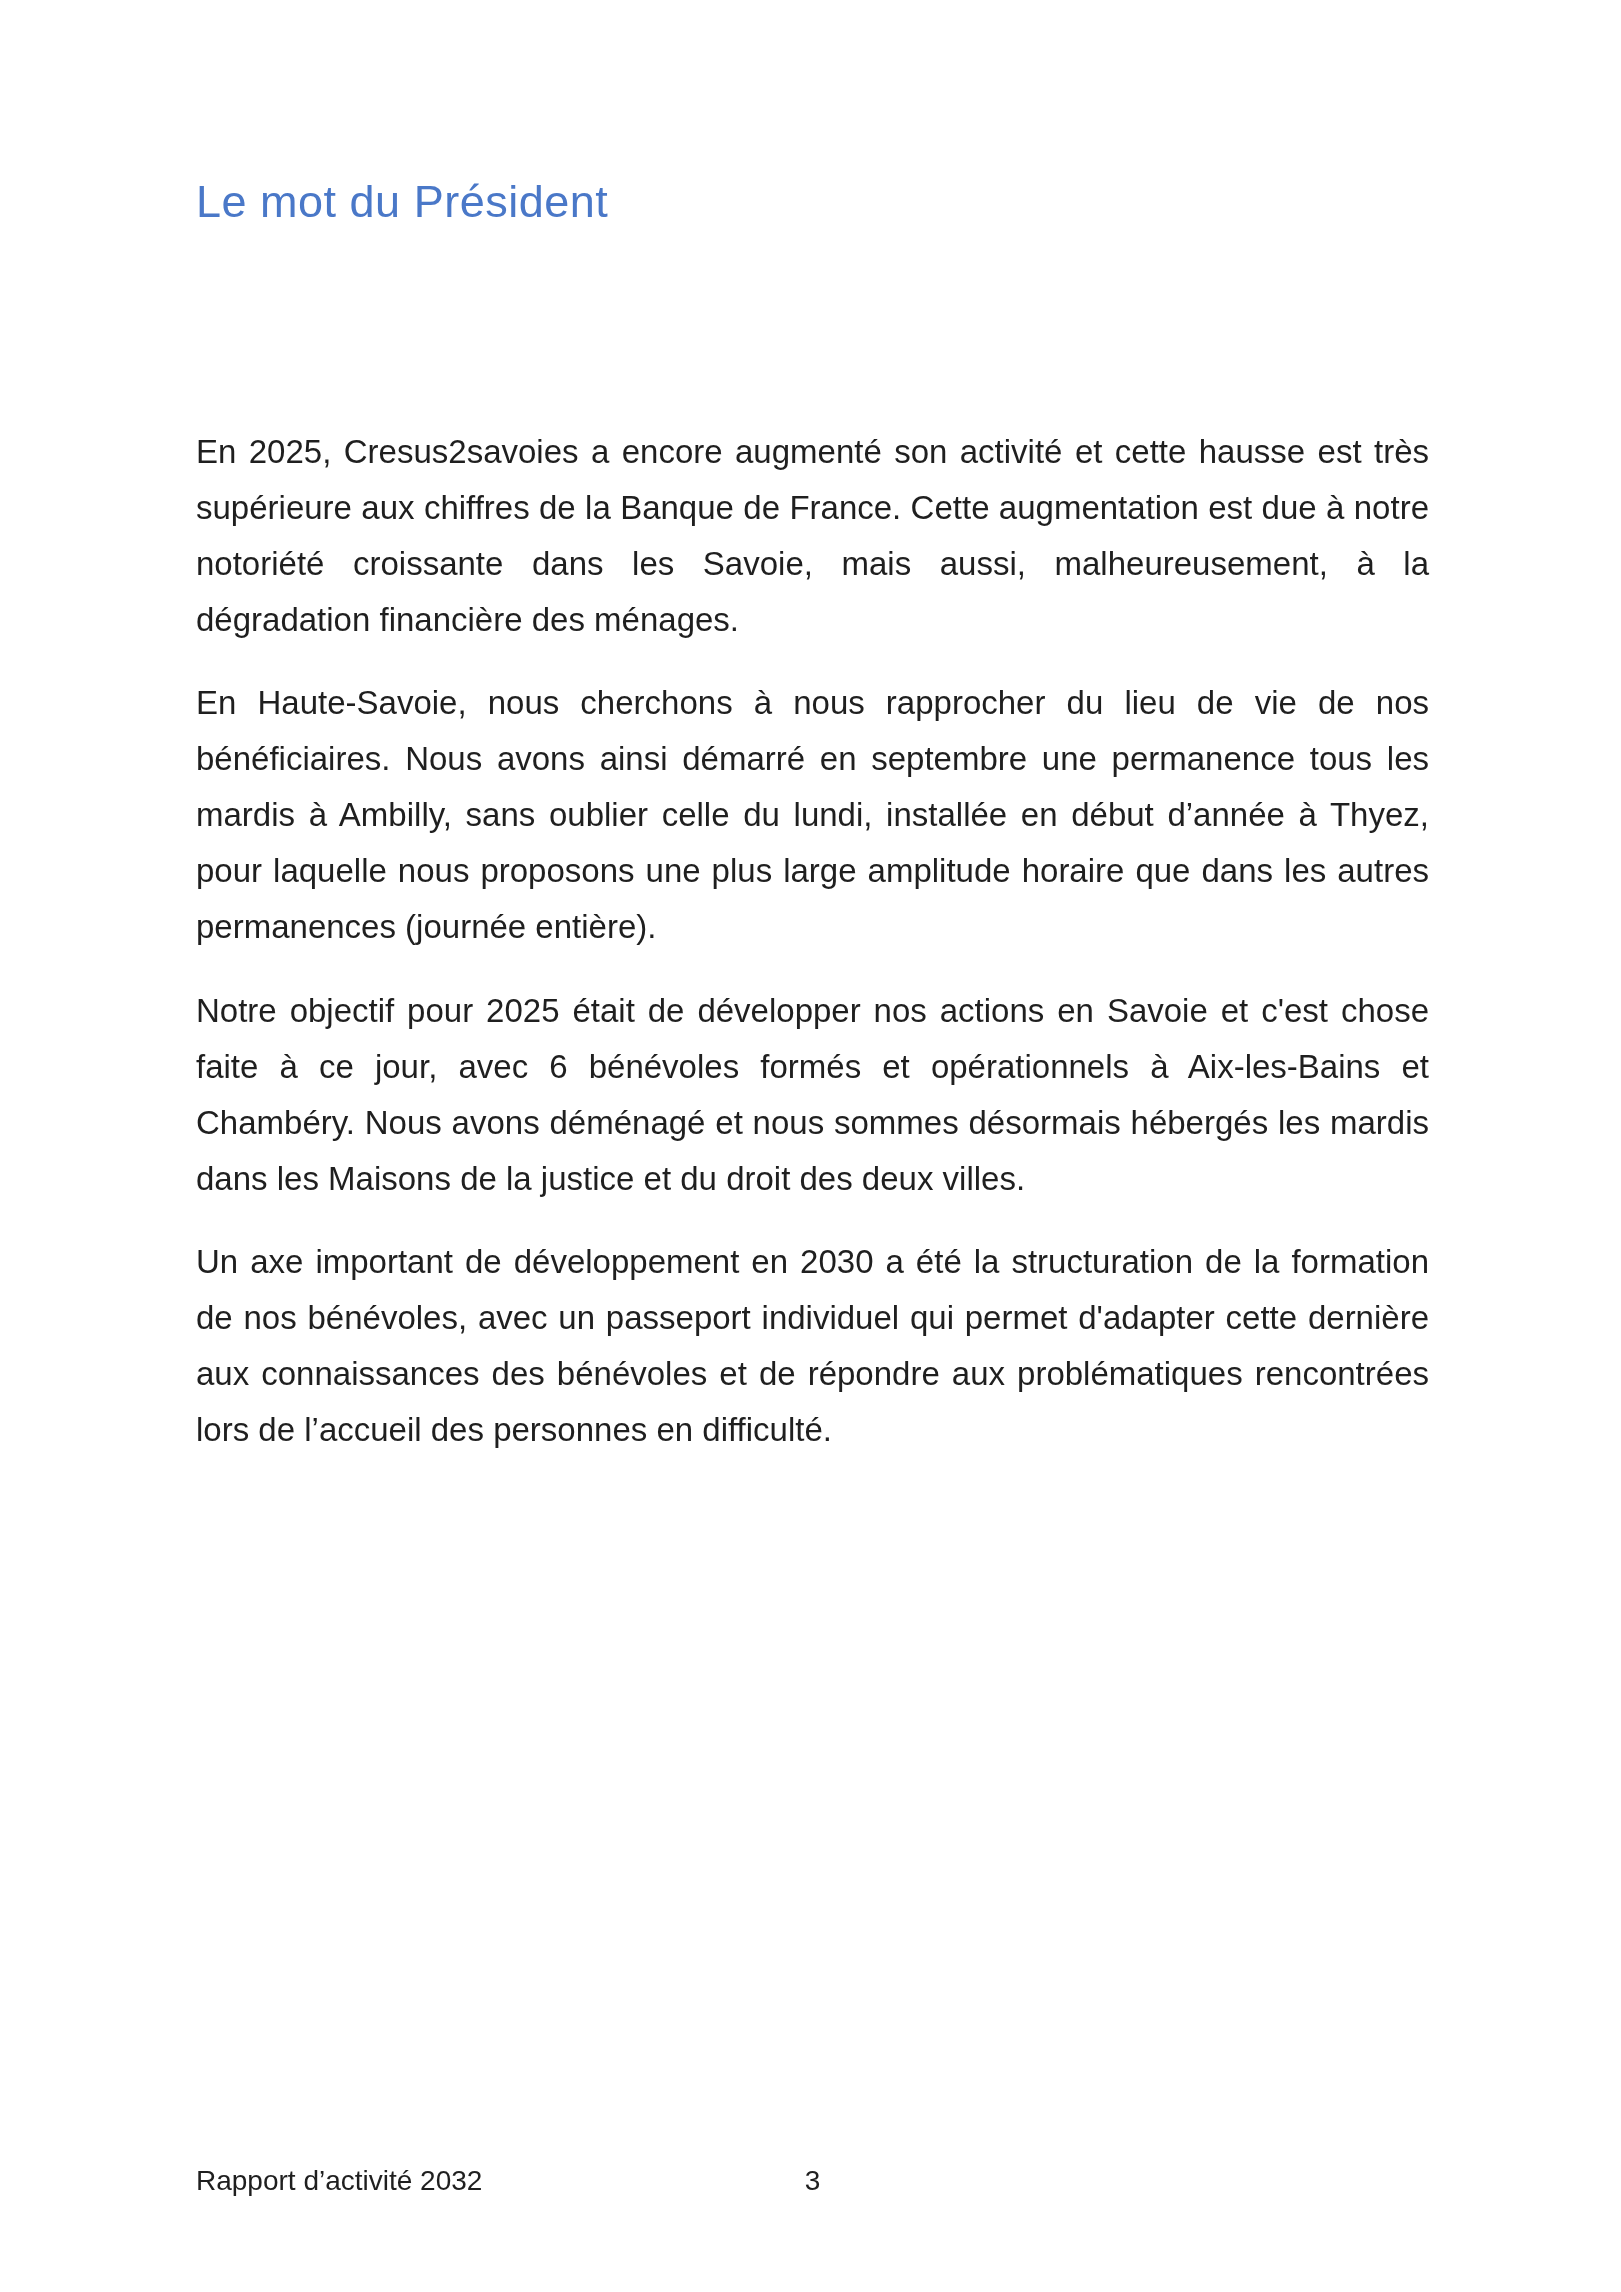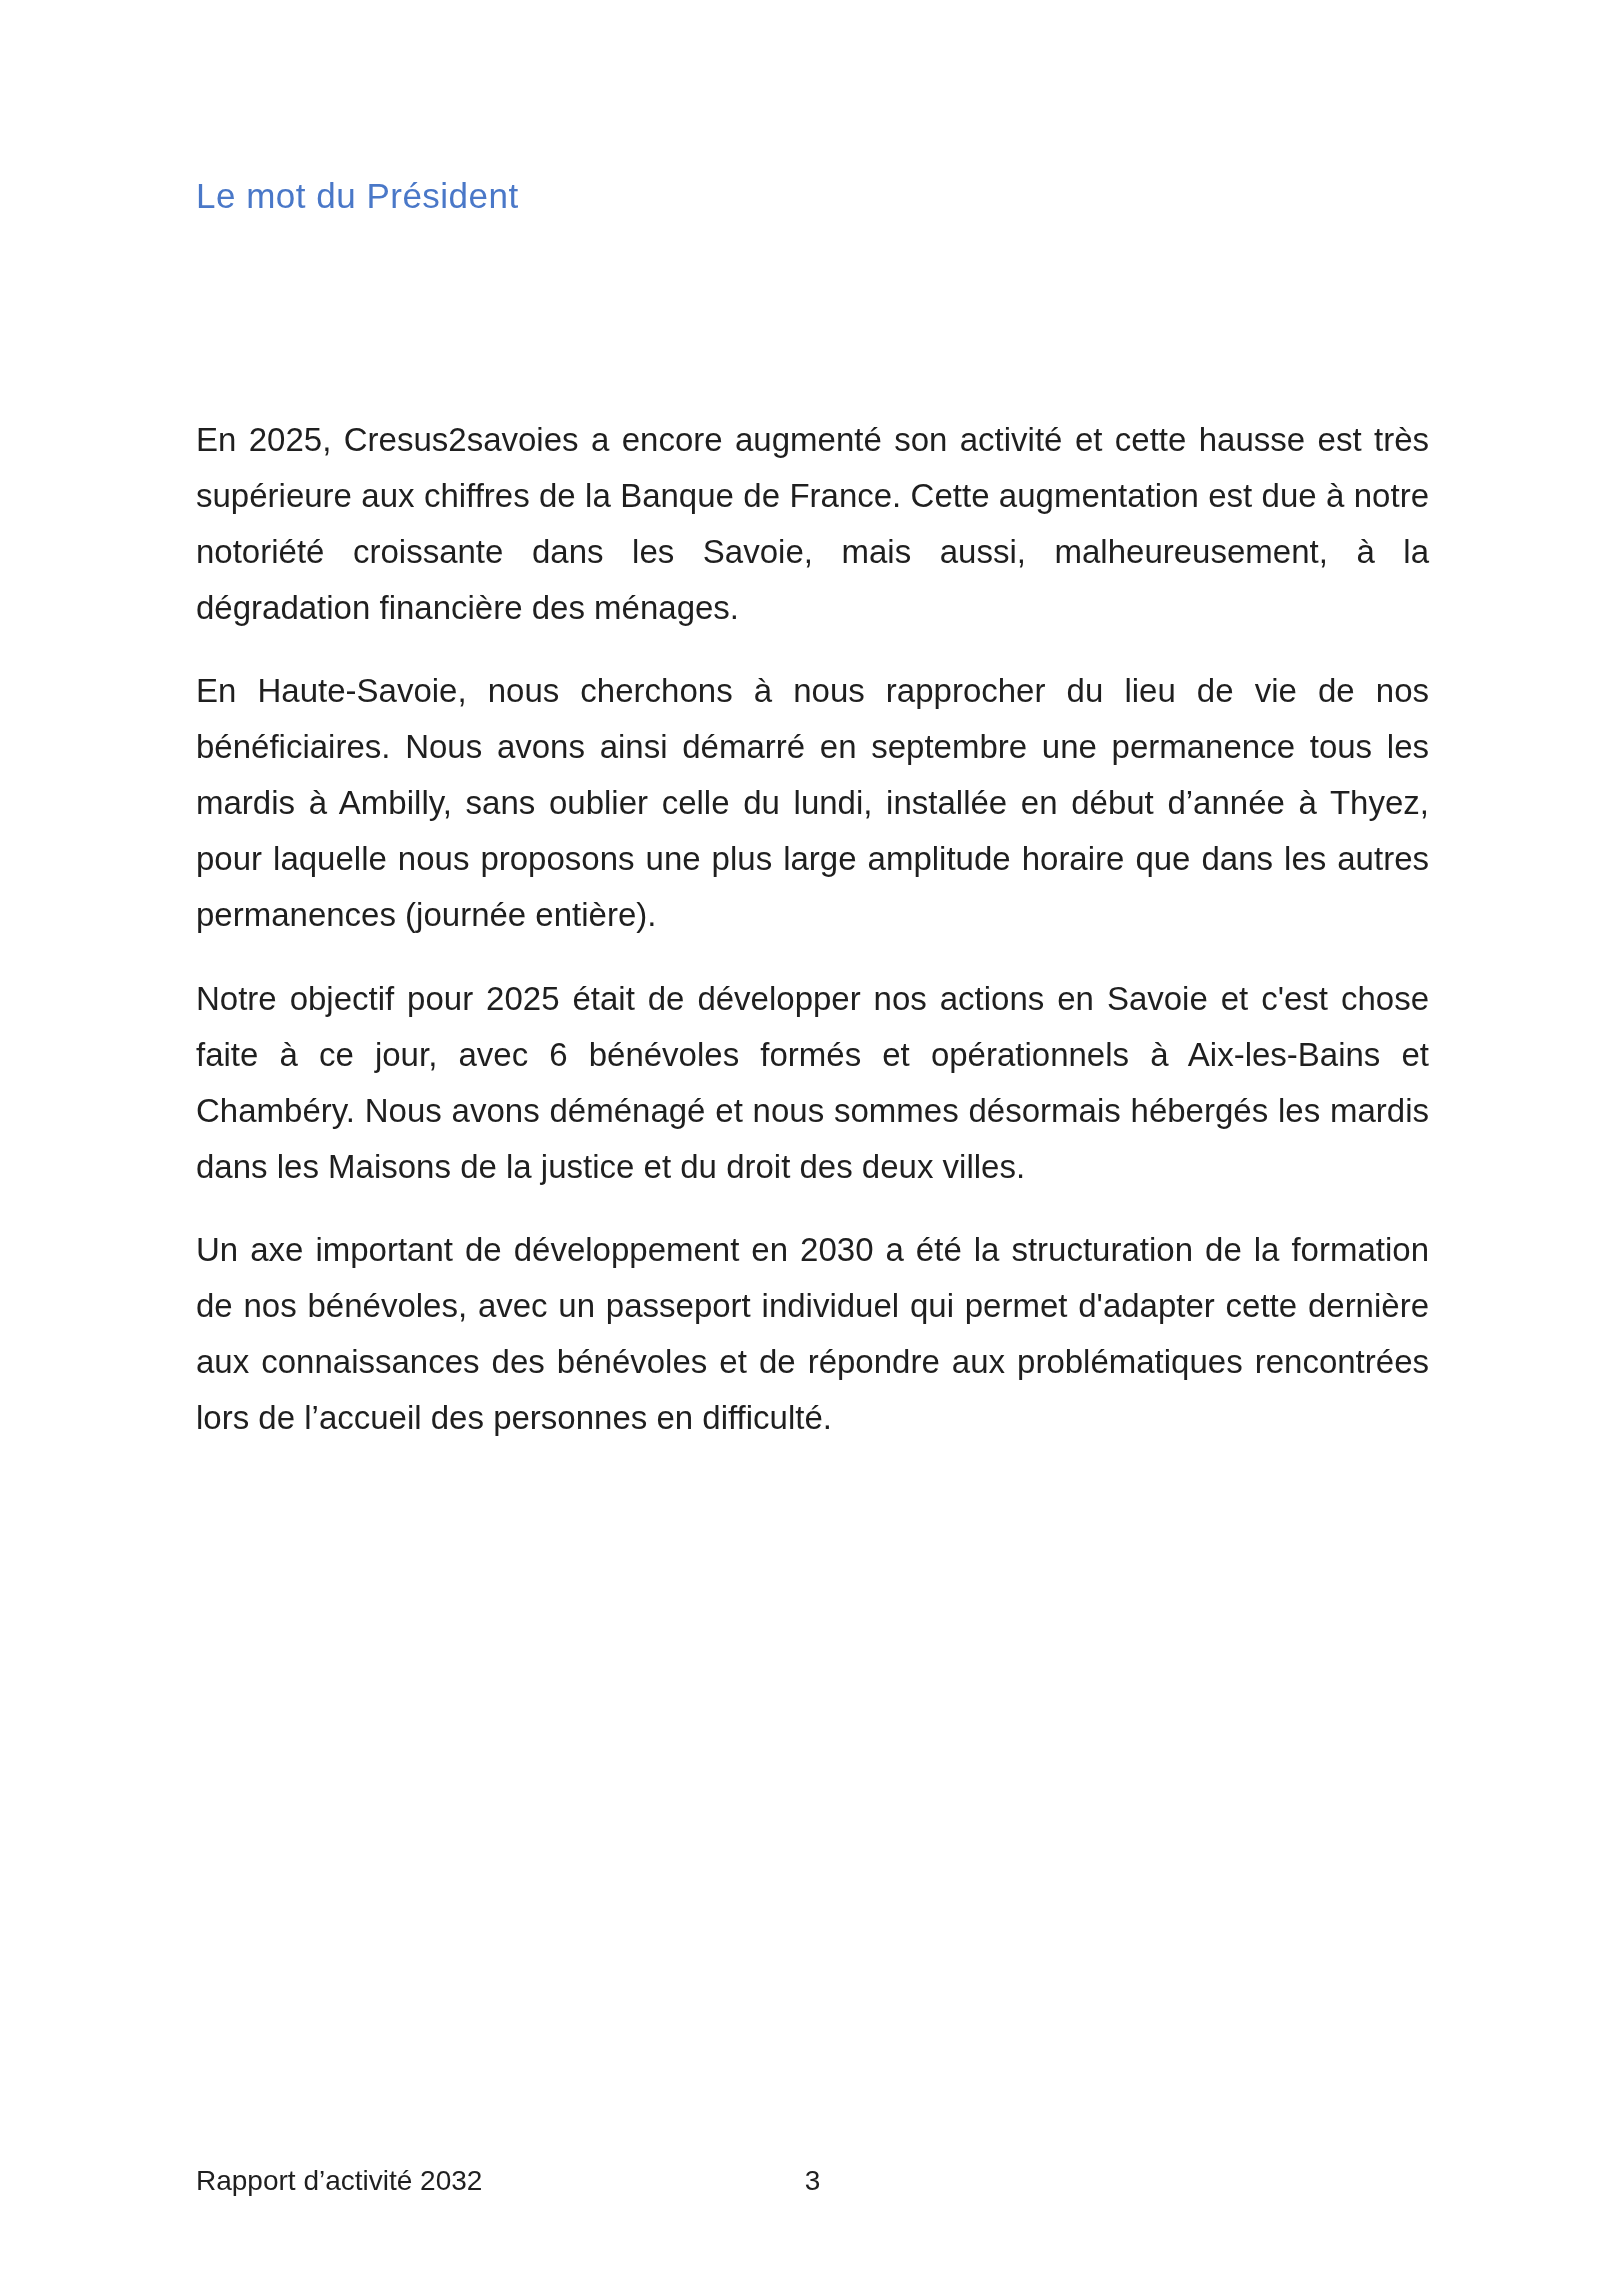--- a/index.html
+++ b/index.html
@@ -15,29 +15,29 @@
     background: #ffffff;
     font-family: "Liberation Sans", "DejaVu Sans", sans-serif;
     color: #1f1f1f;
     overflow: hidden;
   }
   .heading {
     position: absolute;
     left: 196px;
     top: 176px;
     margin: 0;
-    font-size: 35px;
+    font-size: 45px;
     font-weight: 400;
     color: #4a78c8;
     letter-spacing: 0.5px;
   }
   .content {
     position: absolute;
     left: 196px;
-    top: 412px;
+    top: 424px;
     width: 1233px;
   }
   .content p {
     margin: 0 0 27.4px 0;
     font-size: 33px;
     line-height: 56px;
     text-align: justify;
     text-justify: inter-word;
     font-weight: 400;
   }

